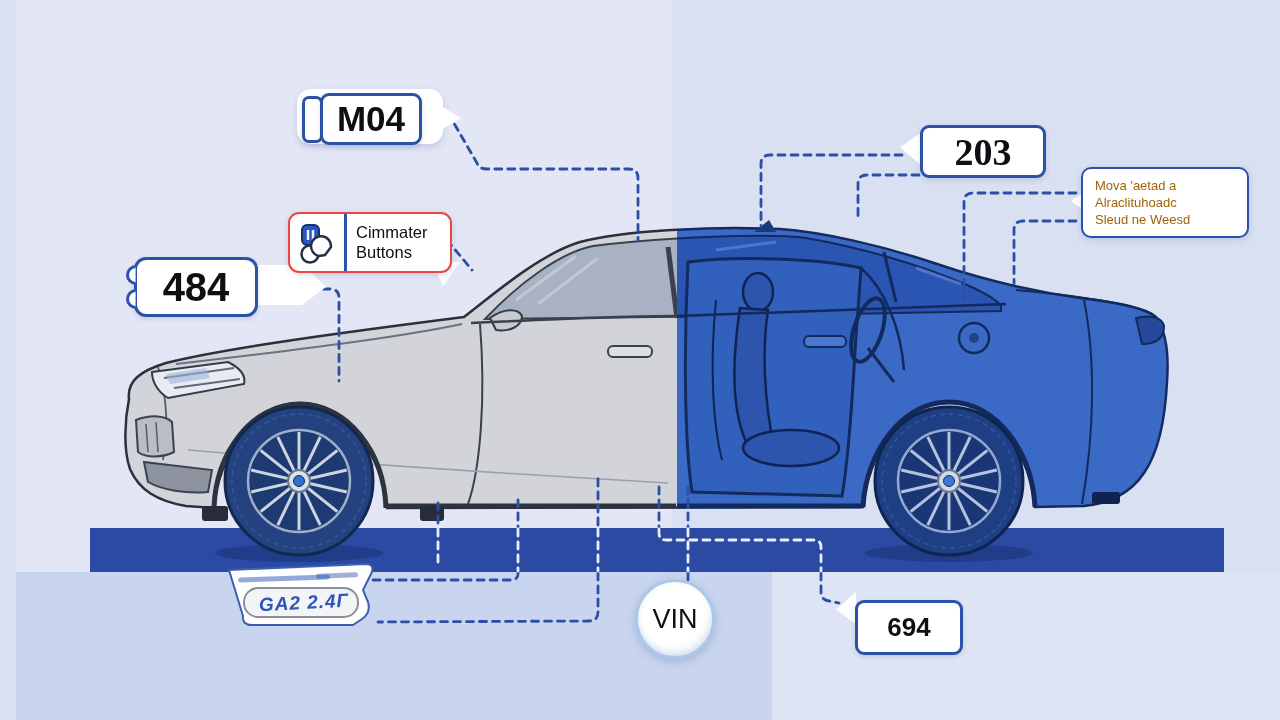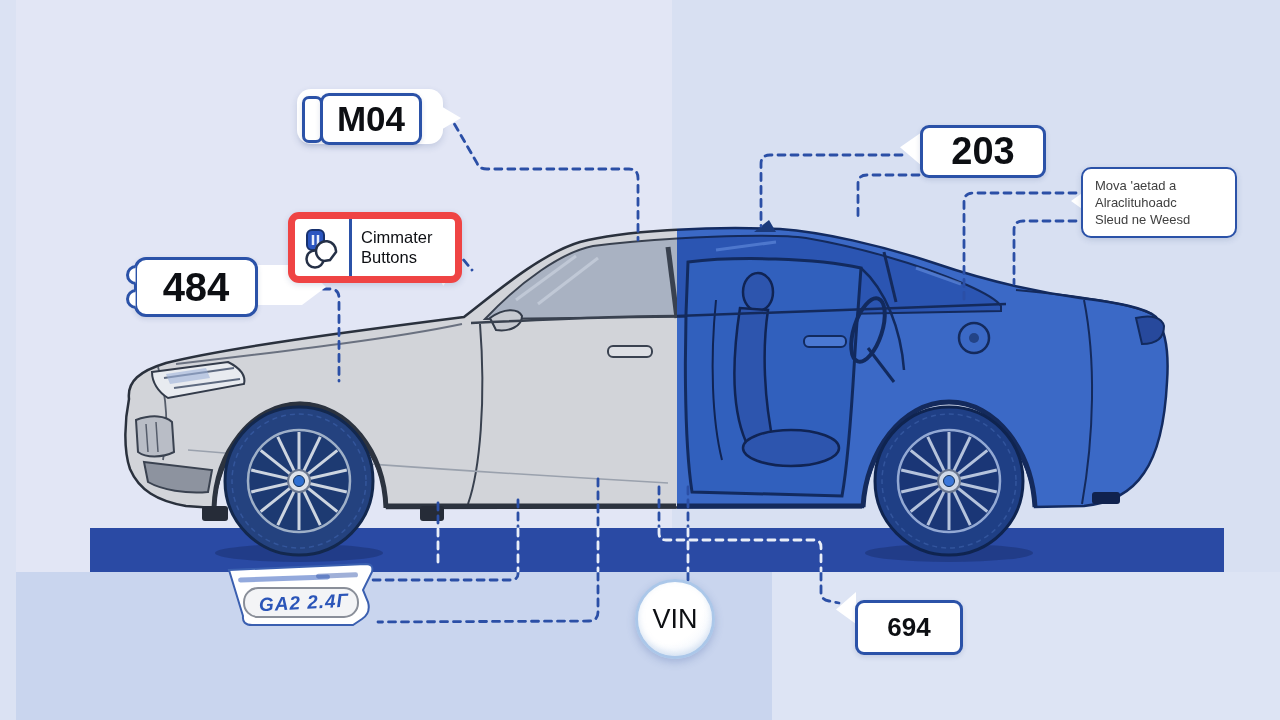--- a/index.html
+++ b/index.html
@@ -11,30 +11,30 @@
   .shell{position:absolute;background:#fff;border-radius:14px;
          box-shadow:0 3px 7px rgba(40,60,120,.16);}
   .tail{position:absolute;background:#fff;}
   .codebox{position:absolute;background:#fff;border:3px solid #2b52a8;border-radius:9px;
            display:flex;align-items:center;justify-content:center;
            font-weight:700;color:#0d0f13;box-shadow:0 2px 5px rgba(40,60,120,.15);}
   .bump{position:absolute;width:14px;height:14px;border-radius:50%;
         background:#fff;border:3px solid #2b52a8;clip-path:inset(0 52% 0 0);}
   
   .feature{position:absolute;left:272px;top:212px;width:160px;height:57px;
-           background:#fff;border:7px solid #ef4444;border-radius:11px;
+           background:#fff;border:2px solid #ef4444;border-radius:11px;
            display:flex;box-shadow:0 2px 6px rgba(40,60,120,.16);}
   .feature .icell{width:54px;border-right:3px solid #2b52a8;display:flex;
                   align-items:center;justify-content:center;border-radius:8px 0 0 8px;}
   .feature .tcell{flex:1;display:flex;flex-direction:column;justify-content:center;
                   padding-left:9px;font-size:16.5px;line-height:1.18;color:#0d0f13;}
   
   .note{position:absolute;left:1065px;top:167px;width:132px;background:#fff;
-        border:2.5px solid #2b52a8;border-radius:10px;padding:8px 8px 8px 12px;
-        font-size:13px;line-height:17px;color:#404040;font-weight:500;
+        border:2.5px solid #2b52a8;border-radius:10px;padding:8px 20px 8px 12px;
+        font-size:13px;line-height:17px;color:#a16207;font-weight:500;
         box-shadow:0 2px 6px rgba(40,60,120,.16);}
   
   .vin{position:absolute;left:619px;top:579px;width:74px;height:74px;border-radius:50%;
        border:3px solid #abc7e9;background:radial-gradient(circle at 35% 30%,#ffffff 55%,#e9f1fb);
        display:flex;align-items:center;justify-content:center;
        font-weight:400;font-size:27px;color:#0d0f13;
        box-shadow:0 3px 8px rgba(60,90,160,.28), inset 0 -3px 6px rgba(150,180,220,.35);}
   
   .plate-text{position:absolute;left:233px;top:589px;width:110px;height:27px;
               display:flex;align-items:center;justify-content:center;
@@ -225,21 +225,21 @@
 
   <div class="co" style="left:281px;top:89px;width:170px;height:60px;">
     <div class="shell" style="left:0;top:0;width:146px;height:55px;"></div>
     <div class="tail" style="left:140px;top:12px;width:24px;height:34px;clip-path:polygon(0 8%,100% 50%,0 92%);"></div>
     <div class="codebox" style="left:5px;top:7px;width:15px;height:41px;border-radius:7px;"></div>
     <div class="codebox" style="left:23px;top:4px;width:96px;height:46px;font-size:35px;">
       <span>M04</span>
     </div>
   </div>
 
-  <div class="co" style="left:904px;top:125px;width:140px;height:56px;">
+  <div class="co" style="left:904px;top:125px;width:140px;height:56px;font-family:Liberation Serif, serif;">
     <div class="tail" style="left:-20px;top:7px;width:22px;height:34px;clip-path:polygon(100% 0,0 45%,100% 100%);"></div>
     <div class="codebox" style="left:0;top:0;width:120px;height:47px;font-size:38px;">
       <span>203</span>
     </div>
   </div>
 
   <div class="co" style="left:118px;top:257px;width:190px;height:56px;">
     <div class="tail" style="left:112px;top:8px;width:80px;height:40px;clip-path:polygon(0 0,72% 0,100% 55%,70% 100%,0 100%);"></div>
     <div class="codebox" style="left:0;top:0;width:118px;height:54px;font-size:40px;border-radius:12px;">
       <span>484</span>

